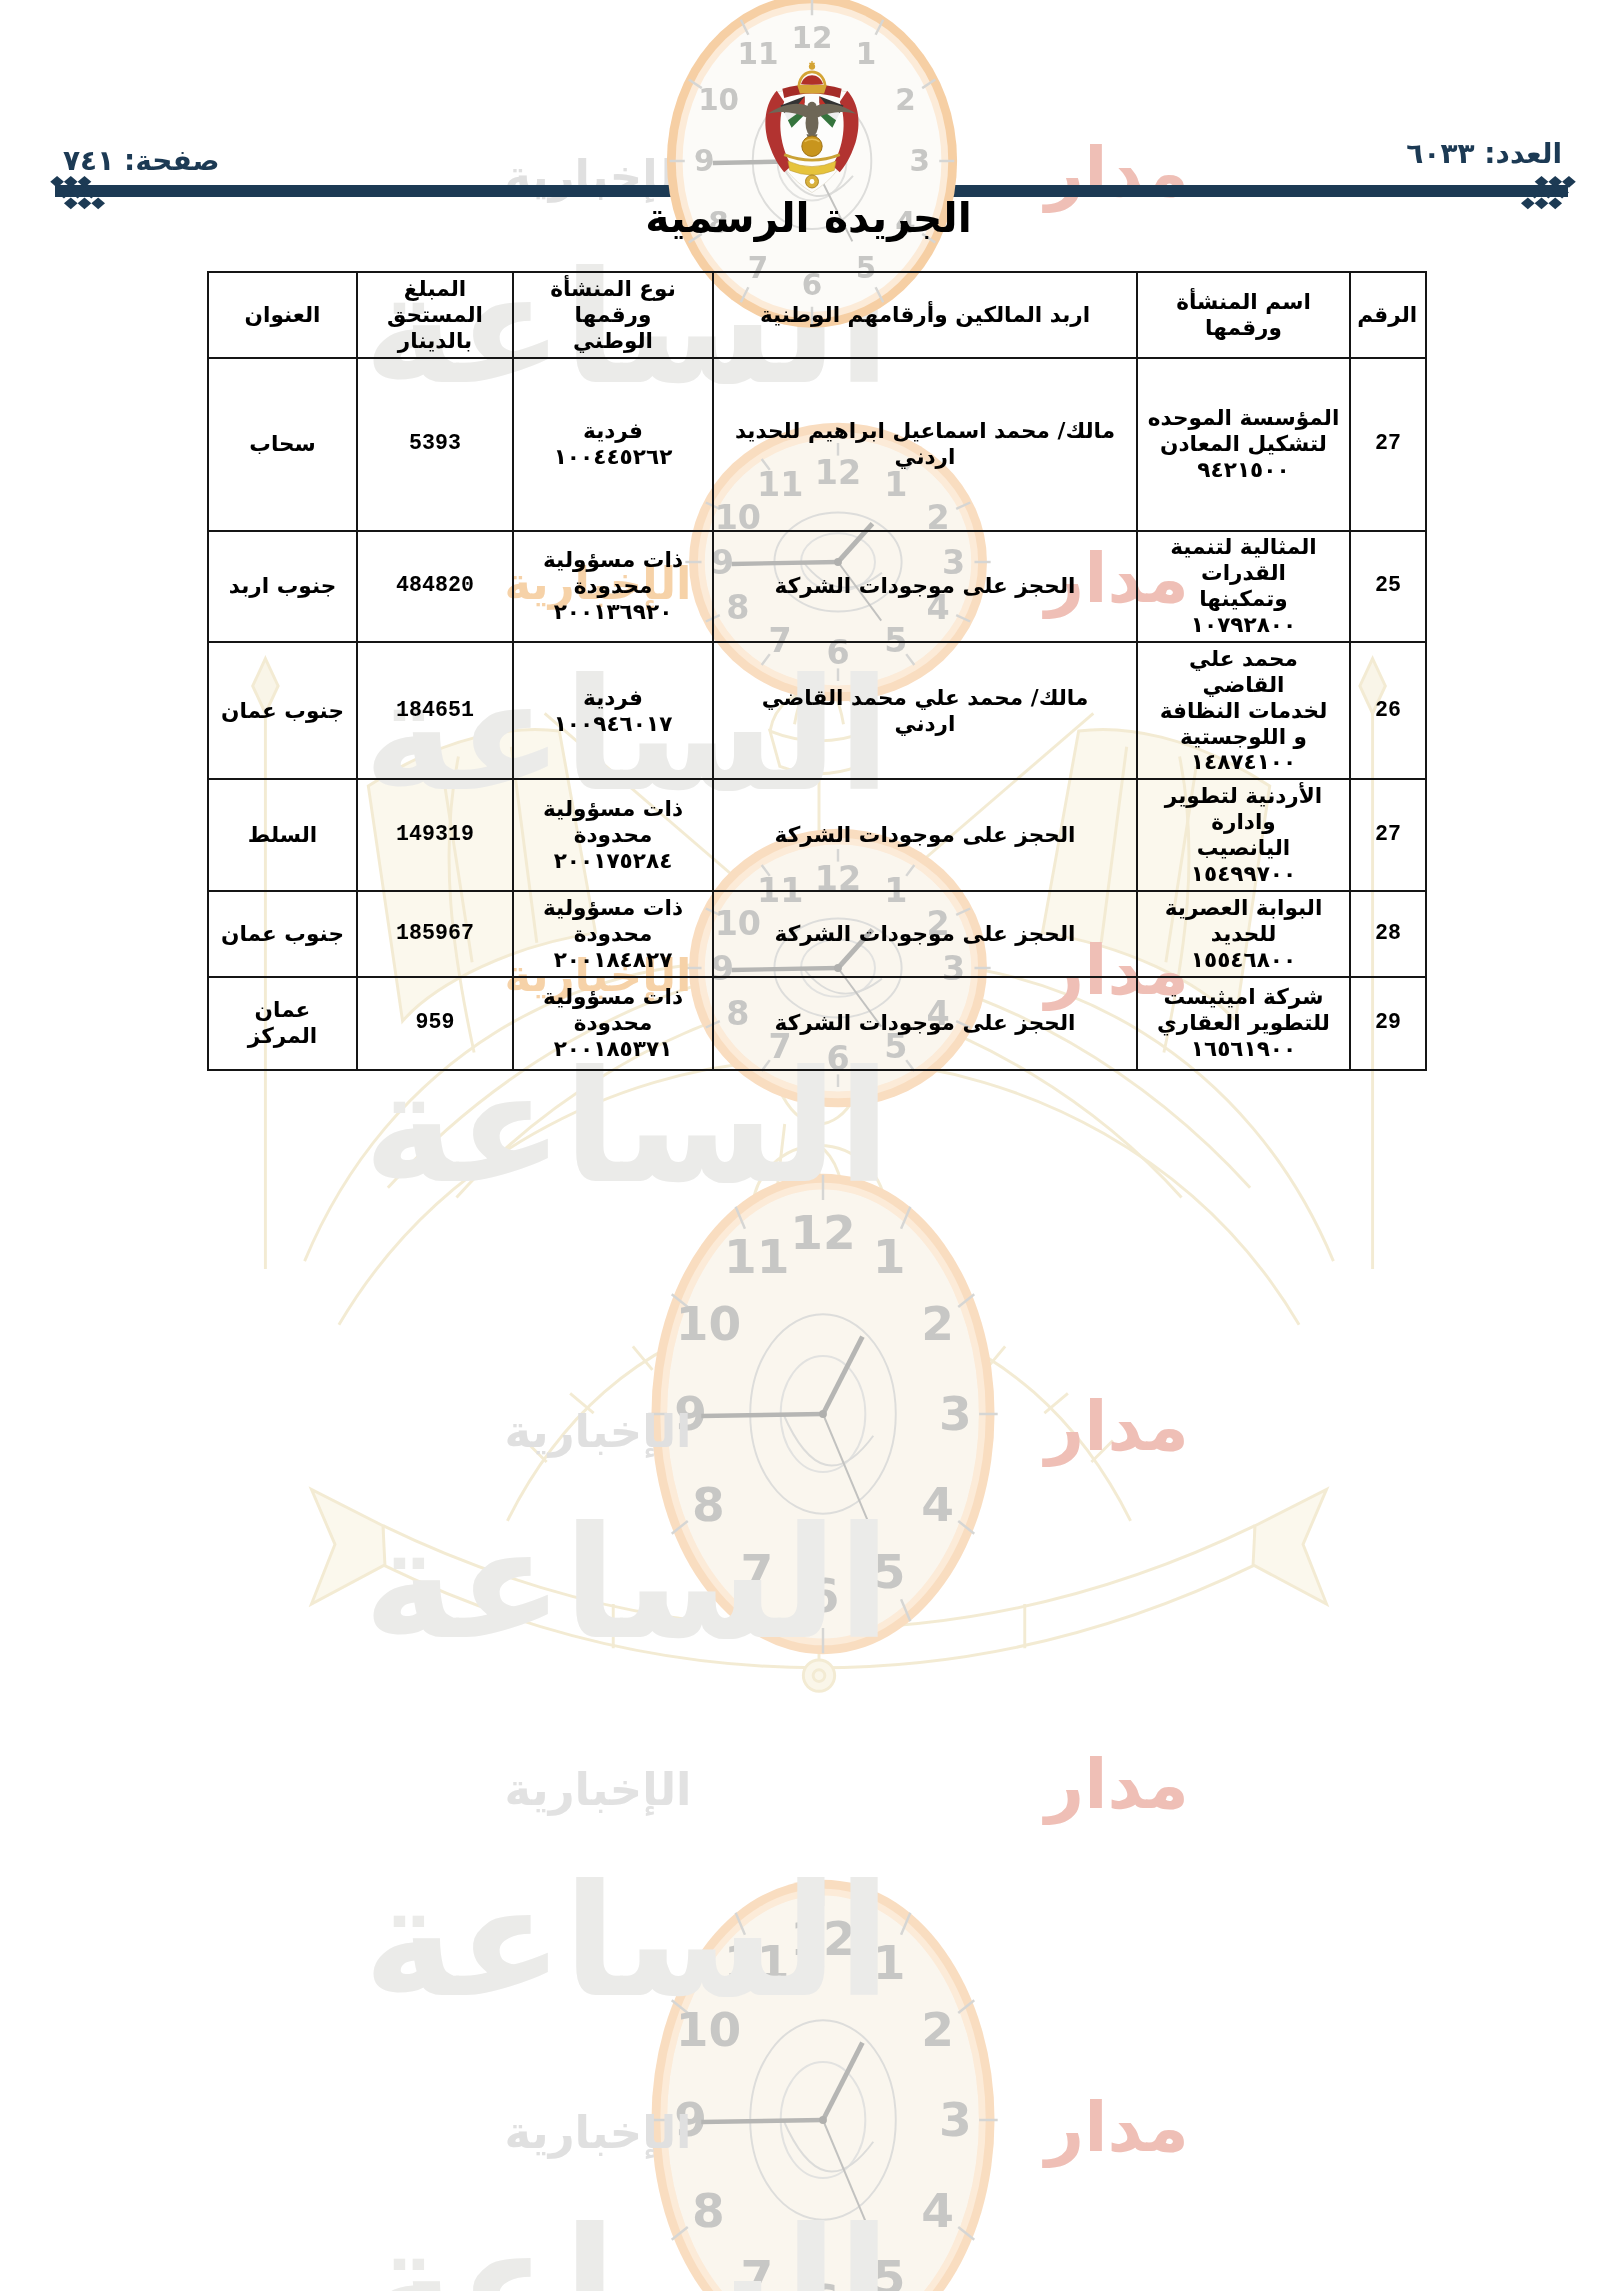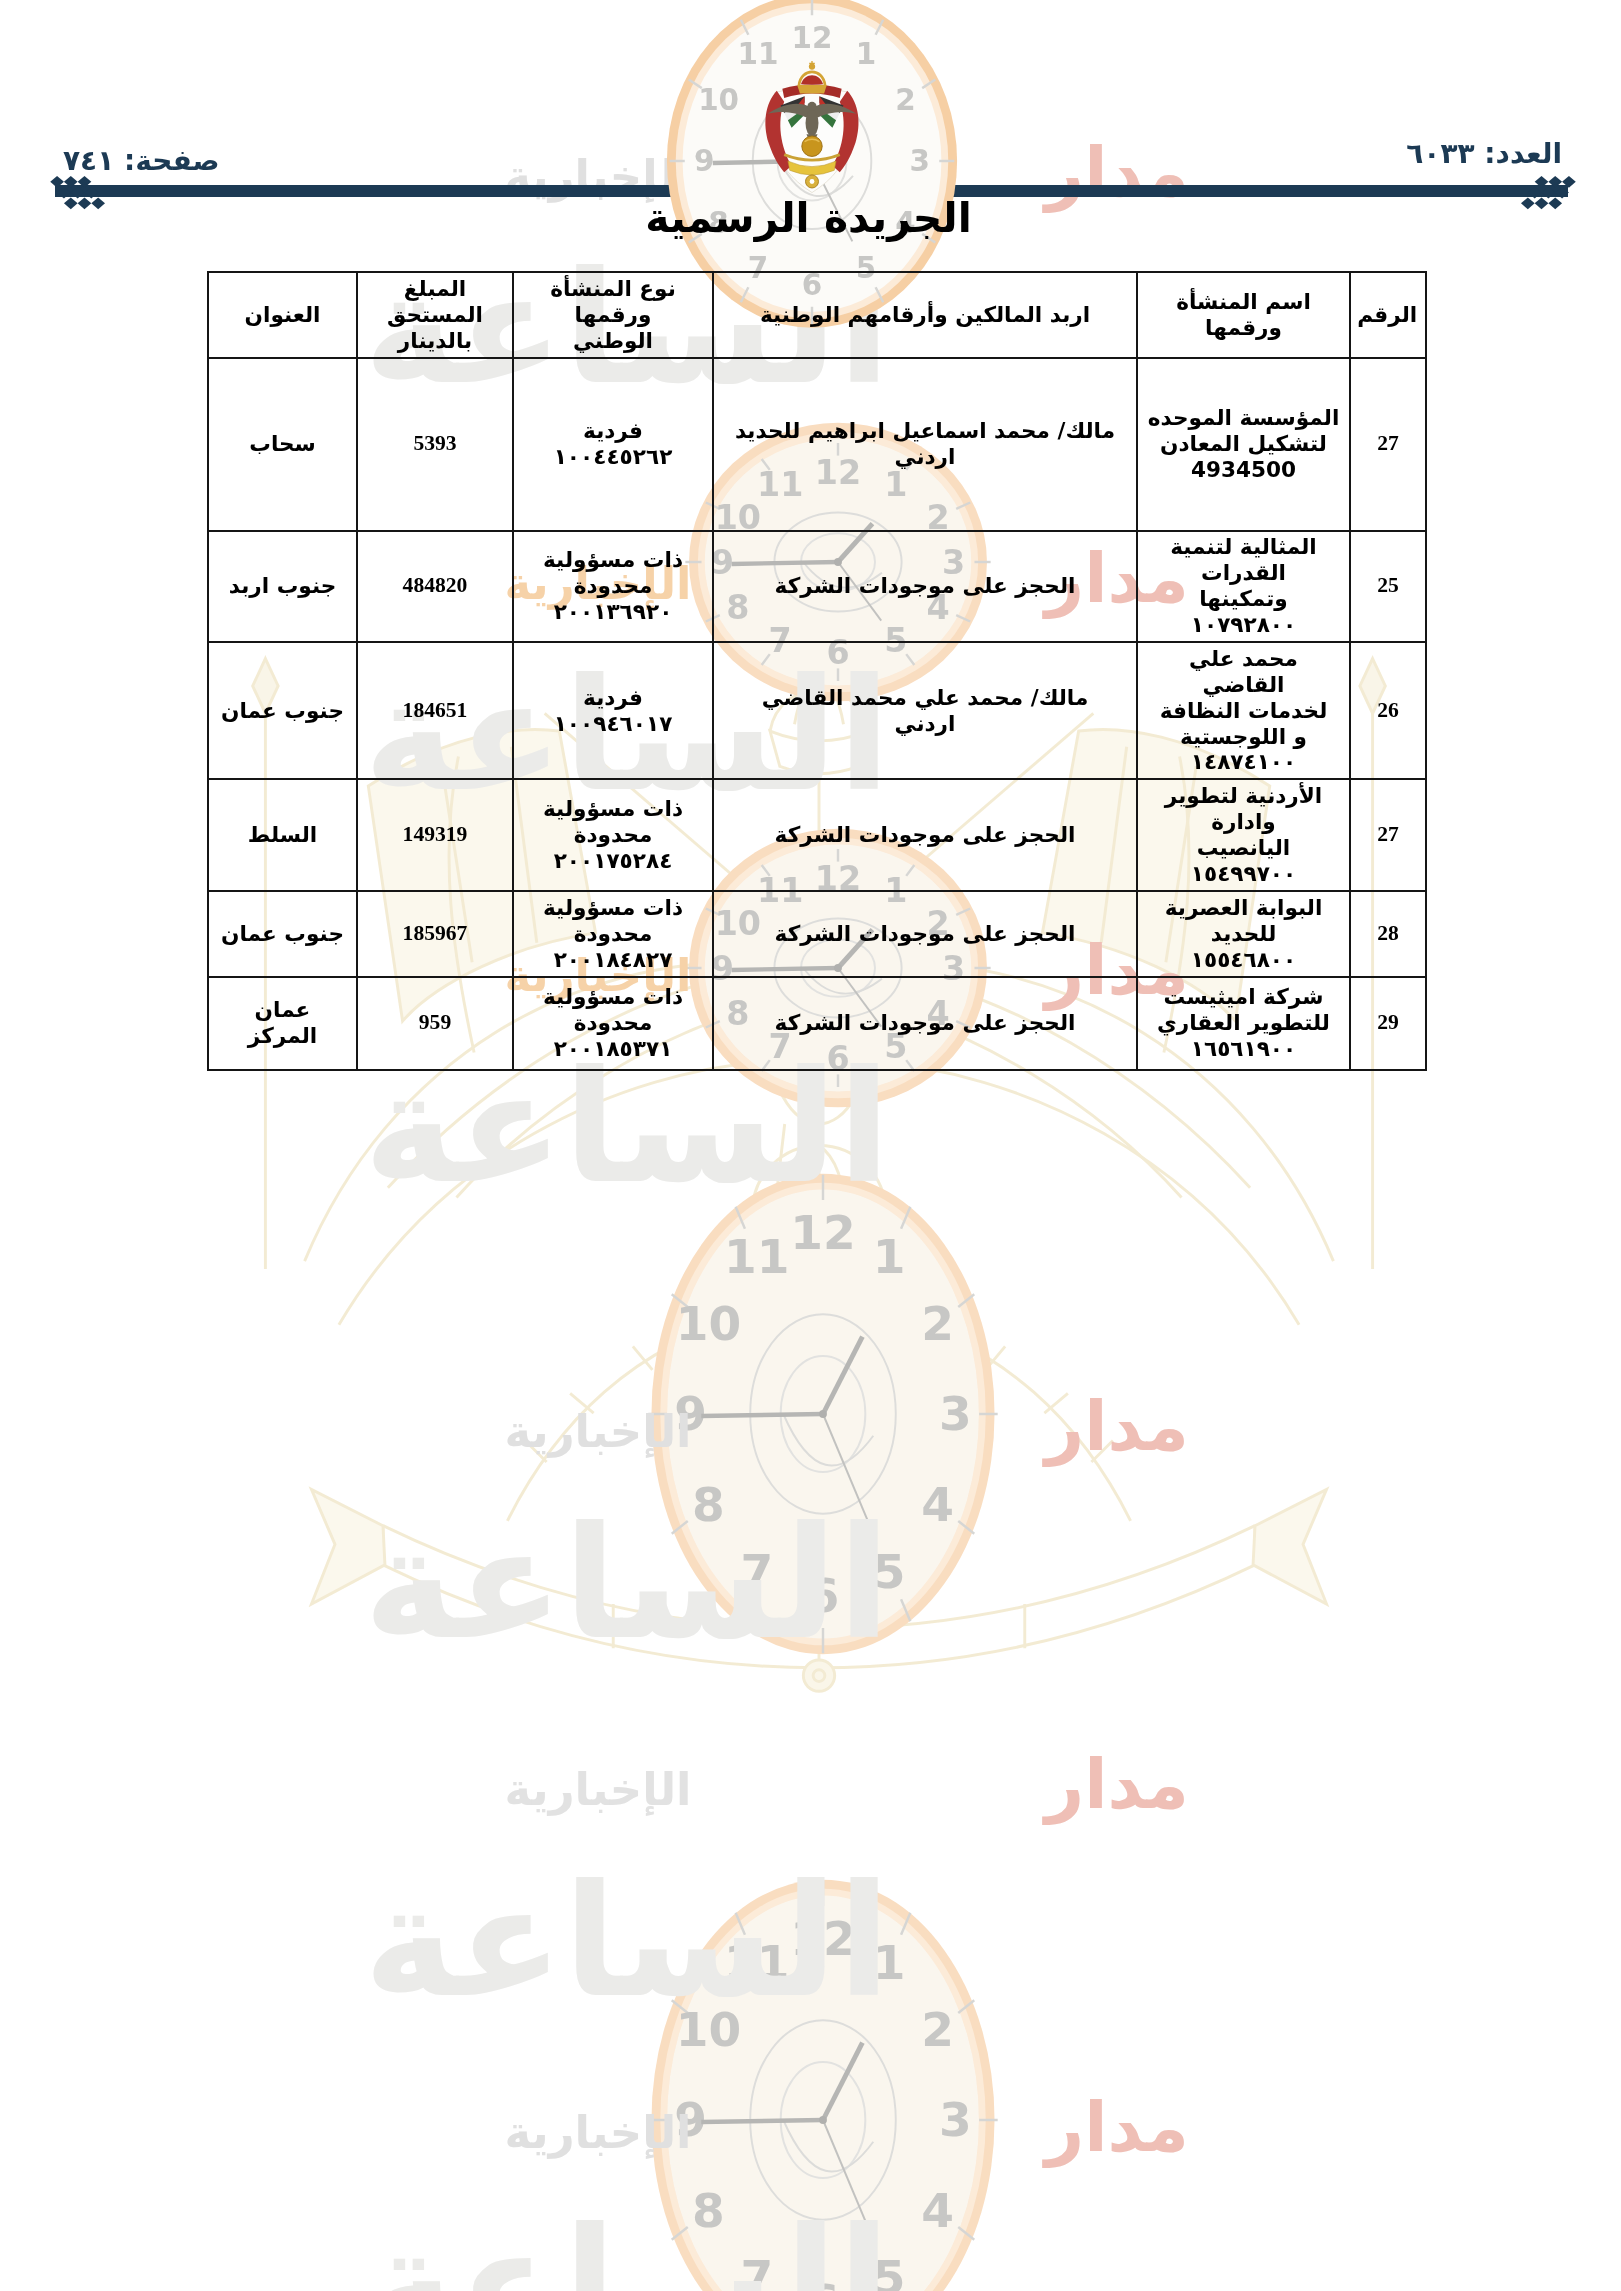--- a/index.html
+++ b/index.html
@@ -38,21 +38,21 @@
     border-collapse:collapse;direction:rtl;table-layout:fixed;
     background:transparent;
   }
   table.records th, table.records td{
     border:2.9px double #151515;text-align:center;vertical-align:middle;
     padding:2.9px 7.8px;font-weight:bold;color:#000;
     white-space:pre-line;line-height:1.2;
   }
   table.records th{font-size:21.6px;height:61px;}
   table.records td{font-size:21.6px;}
-  td.c-number, td.c-amount{font-family:Liberation Serif, serif;font-size:25.5px;white-space:nowrap;margin-top:8px;}
+  td.c-number, td.c-amount{font-family:Liberation Mono, monospace;font-size:25.5px;white-space:nowrap;margin-top:8px;}
   tbody tr:nth-child(1){height:173px;}
   tbody tr:nth-child(2){height:94px;}
   tbody tr:nth-child(3){height:115px;}
   tbody tr:nth-child(4){height:86px;}
   tbody tr:nth-child(5){height:86px;}
   tbody tr:nth-child(6){height:93px;}
 </style>
 </head>
 <body>
 
@@ -408,21 +408,21 @@
         <th>المبلغ المستحق
 بالدينار</th>
         <th>العنوان</th>
       </tr>
   </thead>
   <tbody id="records-body">
       <tr>
         <td class="c-number">27</td>
         <td class="c-establishment">المؤسسة الموحده
 لتشكيل المعادن
-4934500</td>
+٩٤٢١٥٠٠</td>
         <td class="c-owners">مالك/ محمد اسماعيل ابراهيم للحديد
 اردني</td>
         <td class="c-type">فردية
 ١٠٠٤٤٥٢٦٢</td>
         <td class="c-amount">5393</td>
         <td class="c-address">سحاب</td>
       </tr>
       <tr>
         <td class="c-number">25</td>
         <td class="c-establishment">المثالية لتنمية القدرات

